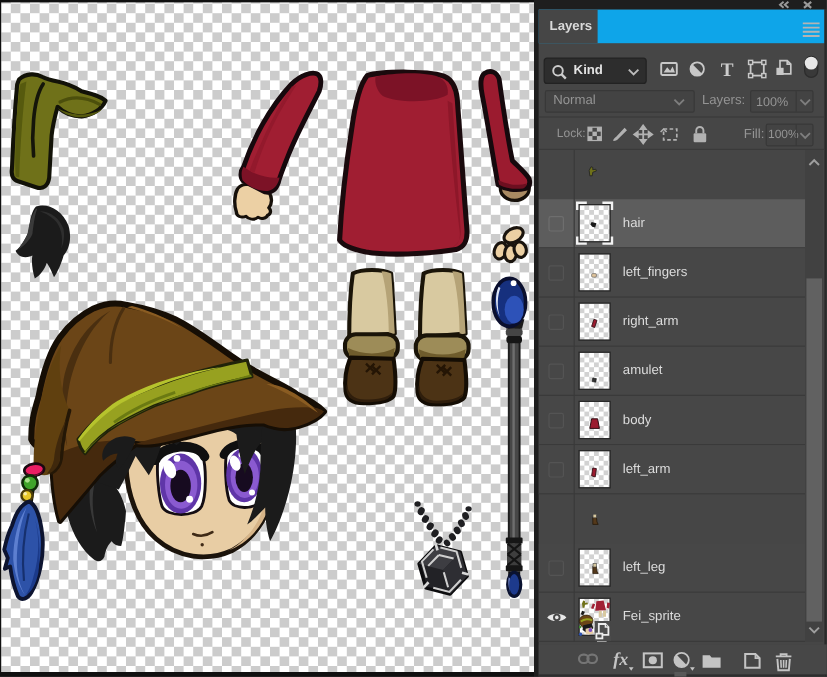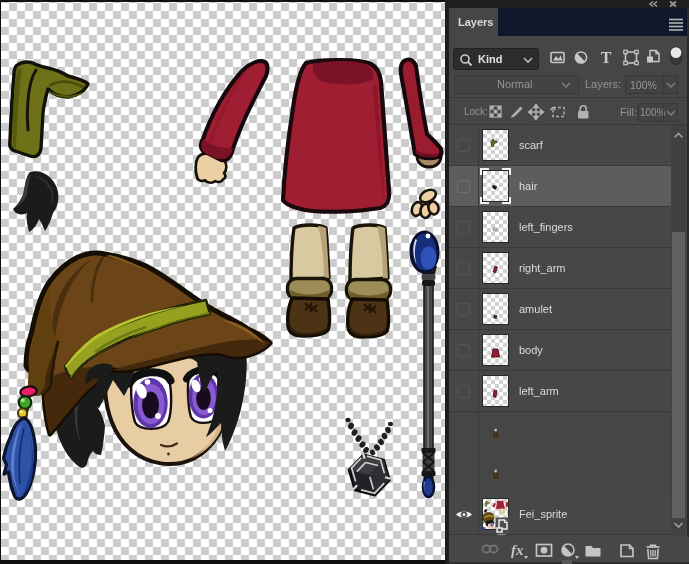--- a/index.html
+++ b/index.html
@@ -6,21 +6,21 @@
 body{width:689px;height:564px;position:relative;overflow:hidden;background:#474747;
 font-family:"Liberation Sans",sans-serif;}
 #canvas{position:absolute;left:0;top:0;width:445px;height:564px;background:#101010;}
 #checker{position:absolute;left:1px;top:2px;width:444px;height:558px;
 background:repeating-conic-gradient(#ffffff 0% 25%, #cccccc 0% 50%);
 background-size:16px 16px;background-position:8px 1px;}
 #art{position:absolute;left:0;top:0;}
 #gap{position:absolute;left:445px;top:0;width:4px;height:564px;background:#1e1e1e;}
 #panel{position:absolute;left:449px;top:0;width:240px;height:564px;background:#464646;}
 #topstrip{position:absolute;left:-4px;top:0;width:244px;height:8px;background:#1e1e1e;}
-#tabbar{position:absolute;left:0;top:8px;width:238px;height:28px;background:#0f172a;}
+#tabbar{position:absolute;left:0;top:8px;width:238px;height:28px;background:#0ea5e9;}
 #rborder{position:absolute;left:238px;top:8px;width:2px;height:556px;background:#2a2a2a;}
 #tab{position:absolute;left:0;top:0;width:49px;height:28px;background:#464646;}
 #tab span{position:absolute;left:9px;top:8px;font-size:11px;font-weight:bold;color:#dadada;}
 .lbl{color:#949494;font-size:11px;position:absolute;}
 .box{position:absolute;background:#434343;border:1px solid #383838;border-radius:2px;box-sizing:border-box;}
 #kindbox{position:absolute;left:4px;top:48px;width:86px;height:22px;background:#2d2d2d;border:1px solid #222222;border-radius:3px;box-sizing:border-box;}
 #kindbox span{position:absolute;left:24px;top:4px;font-size:11px;font-weight:bold;color:#e3e3e3;}
 .sep{position:absolute;left:0;width:238px;height:1px;background:#3a3a3a;}
 #list{position:absolute;left:0;top:125px;width:238px;height:410px;}
 .row{position:absolute;left:0;width:222px;height:41px;background:#474747;border-bottom:1px solid #3a3a3a;box-sizing:border-box;}
@@ -258,21 +258,21 @@
 
     <path d="M201,10.5 h6 l3,3 v8 h-9 Z" fill="none" stroke="#c8c8c8" stroke-width="1.4"></path>
     <path d="M207,10.5 v3 h3" fill="none" stroke="#c8c8c8" stroke-width="1.4"></path>
     <rect x="198" y="16.5" width="6" height="6" fill="#c8c8c8"></rect>
 
     <rect x="221.5" y="7" width="11" height="17.5" rx="5.5" fill="#393939" stroke="#2c2c2c"></rect>
     <circle cx="227" cy="12.6" r="5.4" fill="#e8e8e8"></circle>
   </svg>
 
   <div class="box" id="blendbox" style="left:5px;top:75px;width:125px;height:19px;"></div>
-  <span class="lbl" style="left:12px;top:78px;margin-left:36px;">Normal</span>
+  <span class="lbl" style="left:12px;top:78px;">Normal</span>
   <svg width="20" height="19" style="position:absolute;left:108px;top:75px;">
     <path d="M5,8 L9,12 L13,8" fill="none" stroke="#7e7e7e" stroke-width="1.5"></path>
   </svg>
   <span class="lbl" style="left:auto;right:68px;top:78px;">Layers:</span>
   <div class="box" style="left:176px;top:75px;width:53px;height:19px;"></div>
   <span class="lbl" style="left:181px;top:79px;font-size:10.5px;">100%</span>
   <div style="position:absolute;left:214px;top:76px;width:1px;height:17px;background:#383838;"></div>
   <svg width="16" height="19" style="position:absolute;left:214px;top:75px;">
     <path d="M4,8 L8,12 L12,8" fill="none" stroke="#7e7e7e" stroke-width="1.5"></path>
   </svg>
@@ -310,25 +310,20 @@
   <div class="box" style="left:189px;top:103px;width:40px;height:19px;"></div>
   <span class="lbl" style="left:191px;top:107px;font-size:10px;">100%</span>
   <div style="position:absolute;left:214px;top:104px;width:1px;height:17px;background:#383838;"></div>
   <svg width="16" height="19" style="position:absolute;left:214px;top:103px;">
     <path d="M4,8 L8,12 L12,8" fill="none" stroke="#7e7e7e" stroke-width="1.5"></path>
   </svg>
   <div class="sep" style="top:97px;"></div>
   <div class="sep" style="top:124px;"></div>
 
   <div id="list">
-    <div class="row" style="top:0px">
-        <div class="well"></div>
-        <div class="thumb"></div>
-        <span class="lname">scarf</span>
-      </div>
     <div class="row sel" style="top:41px">
         <div class="well" style="border-color:#6e6e6e"></div>
         <div class="thumb"></div>
         <span class="lname">hair</span>
       </div>
     <div class="row" style="top:123px">
         <div class="well"></div>
         <div class="thumb"></div>
         <span class="lname">right_arm</span>
       </div>
@@ -344,20 +339,25 @@
       </div>
     <div class="row" style="top:164px">
         <div class="well"></div>
         <div class="thumb"></div>
         <span class="lname">amulet</span>
       </div>
     <div class="row" style="top:246px">
         <div class="well"></div>
         <div class="thumb"></div>
         <span class="lname">left_arm</span>
+      </div>
+    <div class="row" style="top:328px">
+        <div class="well"></div>
+        <div class="thumb"></div>
+        <span class="lname">left_leg</span>
       </div>
     <div class="row" style="top:369px">
         <div class="thumb" id="feithumb"></div>
         <span class="lname">Fei_sprite</span>
       <svg width="30" height="41" style="position:absolute;left:0;top:0">
         <path d="M7,20.5 C10,16.5 20,16.5 23,20.5 C20,24.5 10,24.5 7,20.5 Z" fill="#e8e8e8"></path>
         <circle cx="15" cy="20.5" r="3.1" fill="#474747"></circle>
         <circle cx="15" cy="20.5" r="1.5" fill="#e8e8e8"></circle>
       </svg>
     </div>

